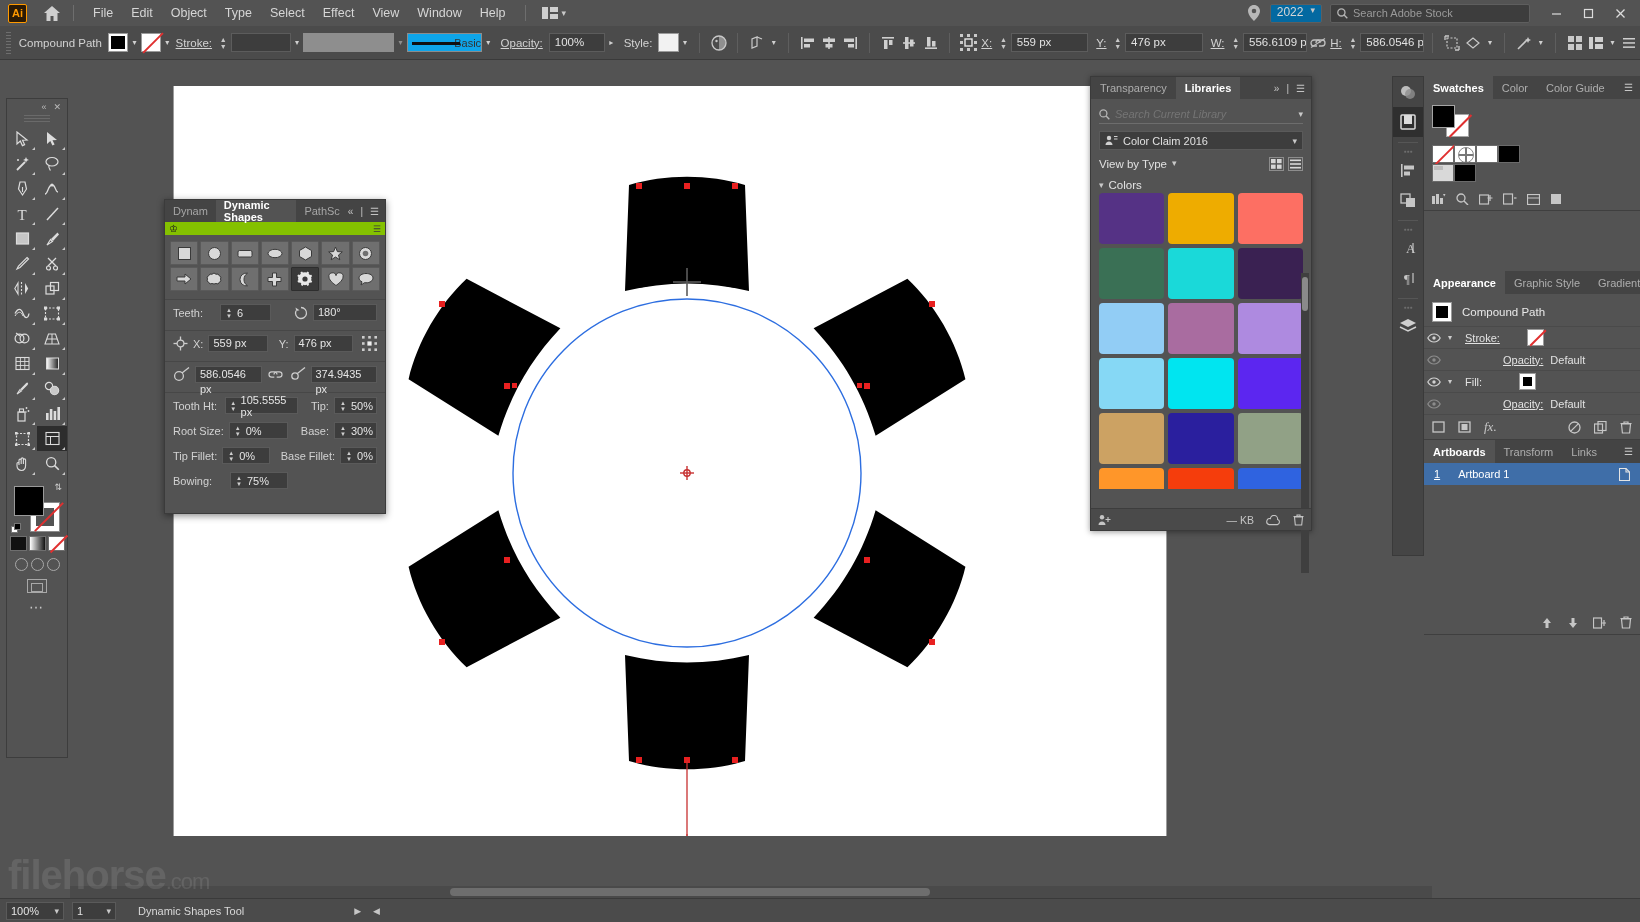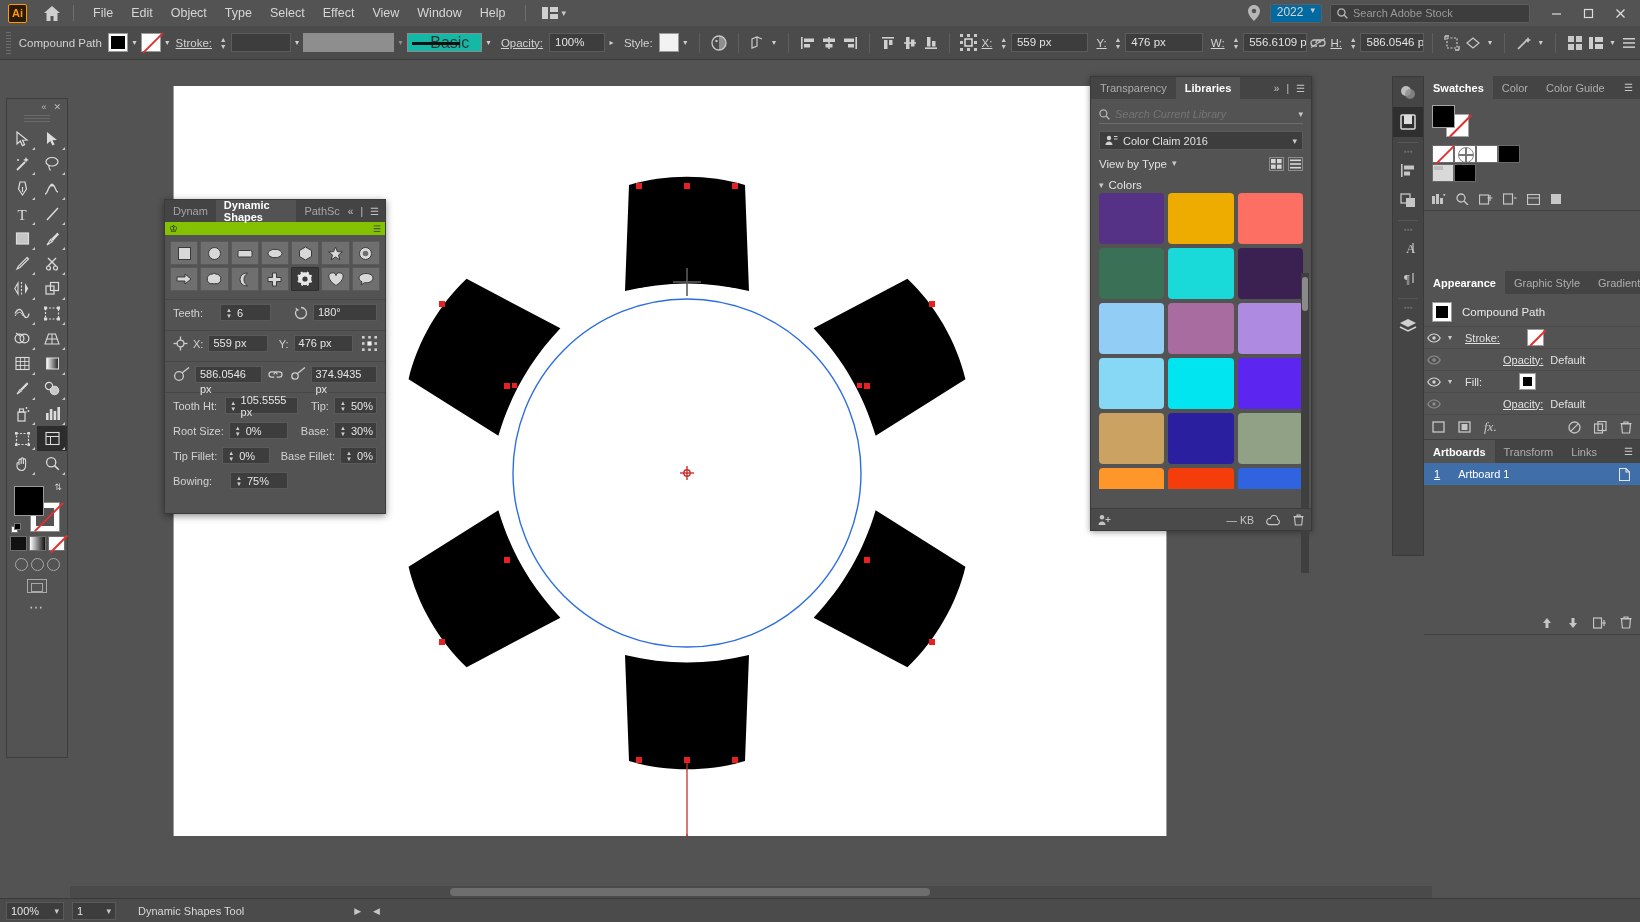--- a/index.html
+++ b/index.html
@@ -71,23 +71,23 @@
   }
   .stepper{display:inline-flex;flex-direction:column;justify-content:center;width:11px;height:19px;margin-right:2px;}
   .stepper i{font-style:normal;font-size:7px;line-height:7px;color:#c8c8c8;text-align:center;}
   .field{
     background:#3d3d3d;border:1px solid #5c5c5c;height:19px;line-height:17px;
     padding:0 5px;font-size:11.5px;color:#e2e2e2;white-space:nowrap;overflow:hidden;
   }
   .field.blank{background:#3d3d3d;}
   .field.grey{background:#8e8e8e;border-color:#8e8e8e;}
   .basic-field{
-    background:#14b8a6;border:1px solid #8c8c8c;height:19px;width:78px;
-    display:flex;align-items:center;justify-content:flex-end;padding-right:12px;
-    font-size:16px;color:#333;position:relative;
+    background:#0ea5e9;border:1px solid #8c8c8c;height:19px;width:78px;
+    display:flex;align-items:center;justify-content:flex-end;padding-right:0;
+    font-size:11px;color:#333;position:relative;
   }
   .basic-field::before{content:"";position:absolute;left:4px;top:8px;width:48px;height:3px;background:#111;}
   .cb-sep{width:1px;height:20px;background:#5e5e5e;margin:0 8px;}
   .icon-btn{width:22px;height:22px;display:flex;align-items:center;justify-content:center;}
 
   
   .tabbar{
     position:absolute;left:0;top:60px;width:1640px;height:26px;background:#3f3f3f;
     display:flex;align-items:flex-end;
   }
@@ -1489,20 +1489,23 @@
             </svg>
         </span>
       </div>
     </div>
   </div>
 
   <div class="hscroll">
       <i></i>
     </div>
 
+  <div class="wm">
+    <span>filehorse</span><small>.com</small>
+  </div>
 
   <div class="statusbar">
     <div class="sb-zoom">
       <span>100%</span>
       <span class="caret">▾</span>
     </div>
     <div class="sb-page">
       <span>1</span>
       <span class="caret">▾</span>
     </div>

